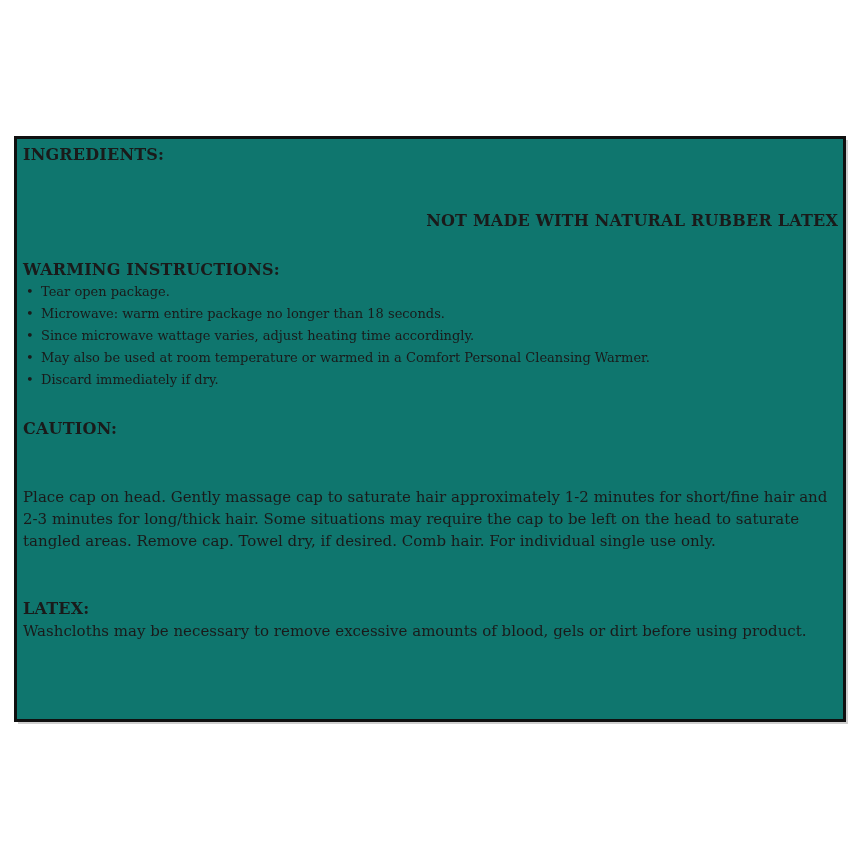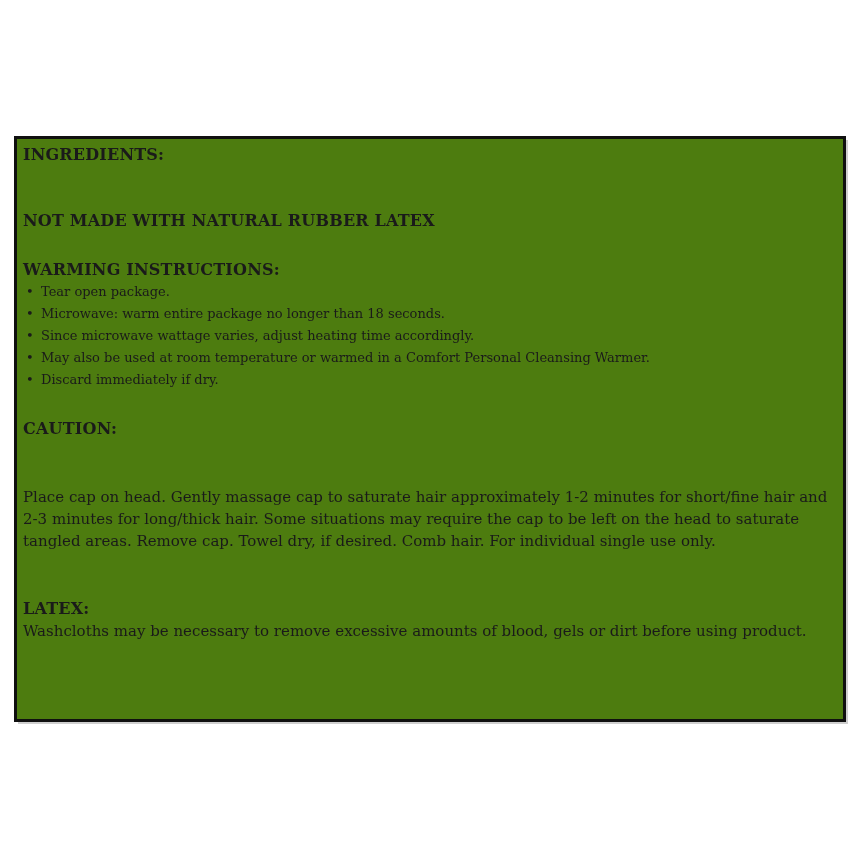--- a/index.html
+++ b/index.html
@@ -16,34 +16,34 @@
   }
   .label-box {
     position: absolute;
     left: 14px;
     top: 136px;
     width: 832px;
     min-height: 586px;
     box-sizing: border-box;
     border: 3px solid #101010;
     box-shadow: 3px 3px 0 -1px #cfcfcf;
-    background: #4d7c0f;
+    background: #0f766e;
     padding: 5px 5px 19px 6px;
   }
   .heading {
     font-weight: bold;
     font-size: 16px;
     line-height: 22px;
     letter-spacing: 0.2px;
   }
   .body-text {
     font-size: 15px;
     line-height: 22px;
   }
-  .gap-large { margin-top: 44px; }
+  .gap-large { margin-top: 44px; text-align: right; }
   .gap-medium { margin-top: 46px; }
   .gap-small { margin-top: 27px; }
   ul.bullet-list {
     margin: 0;
     padding: 0;
     list-style: none;
   }
   ul.bullet-list li {
     position: relative;
     padding-left: 18px;

